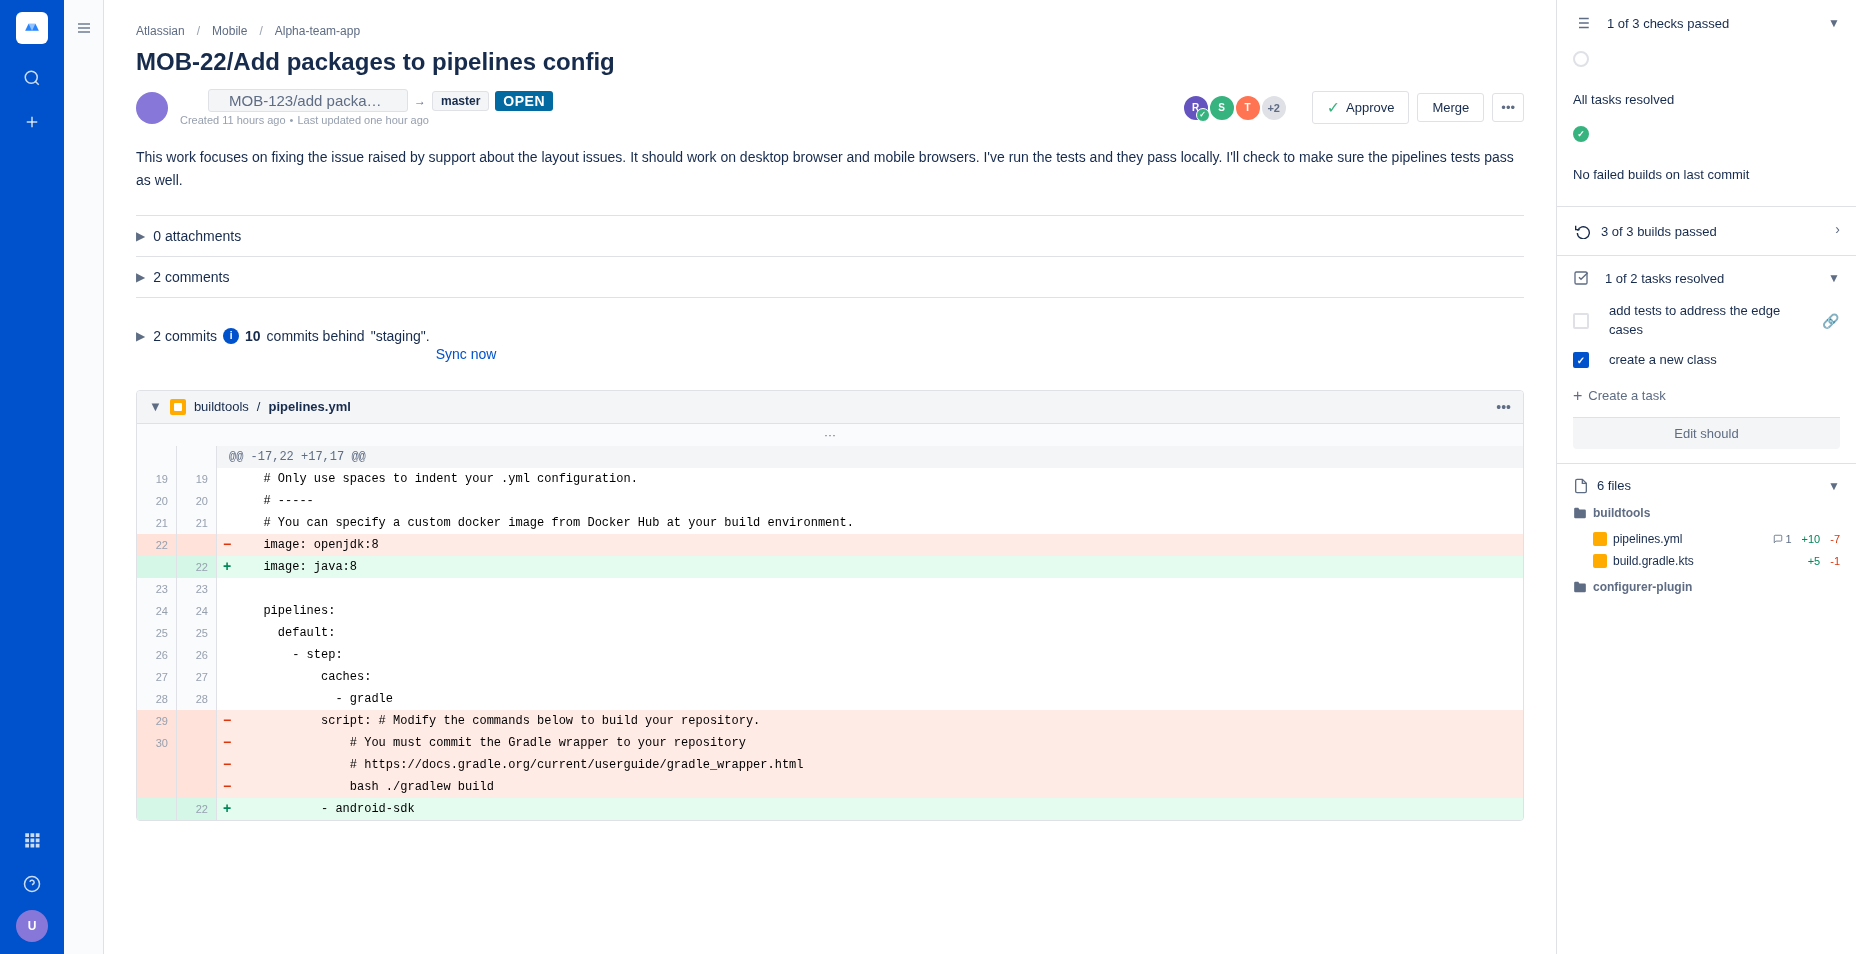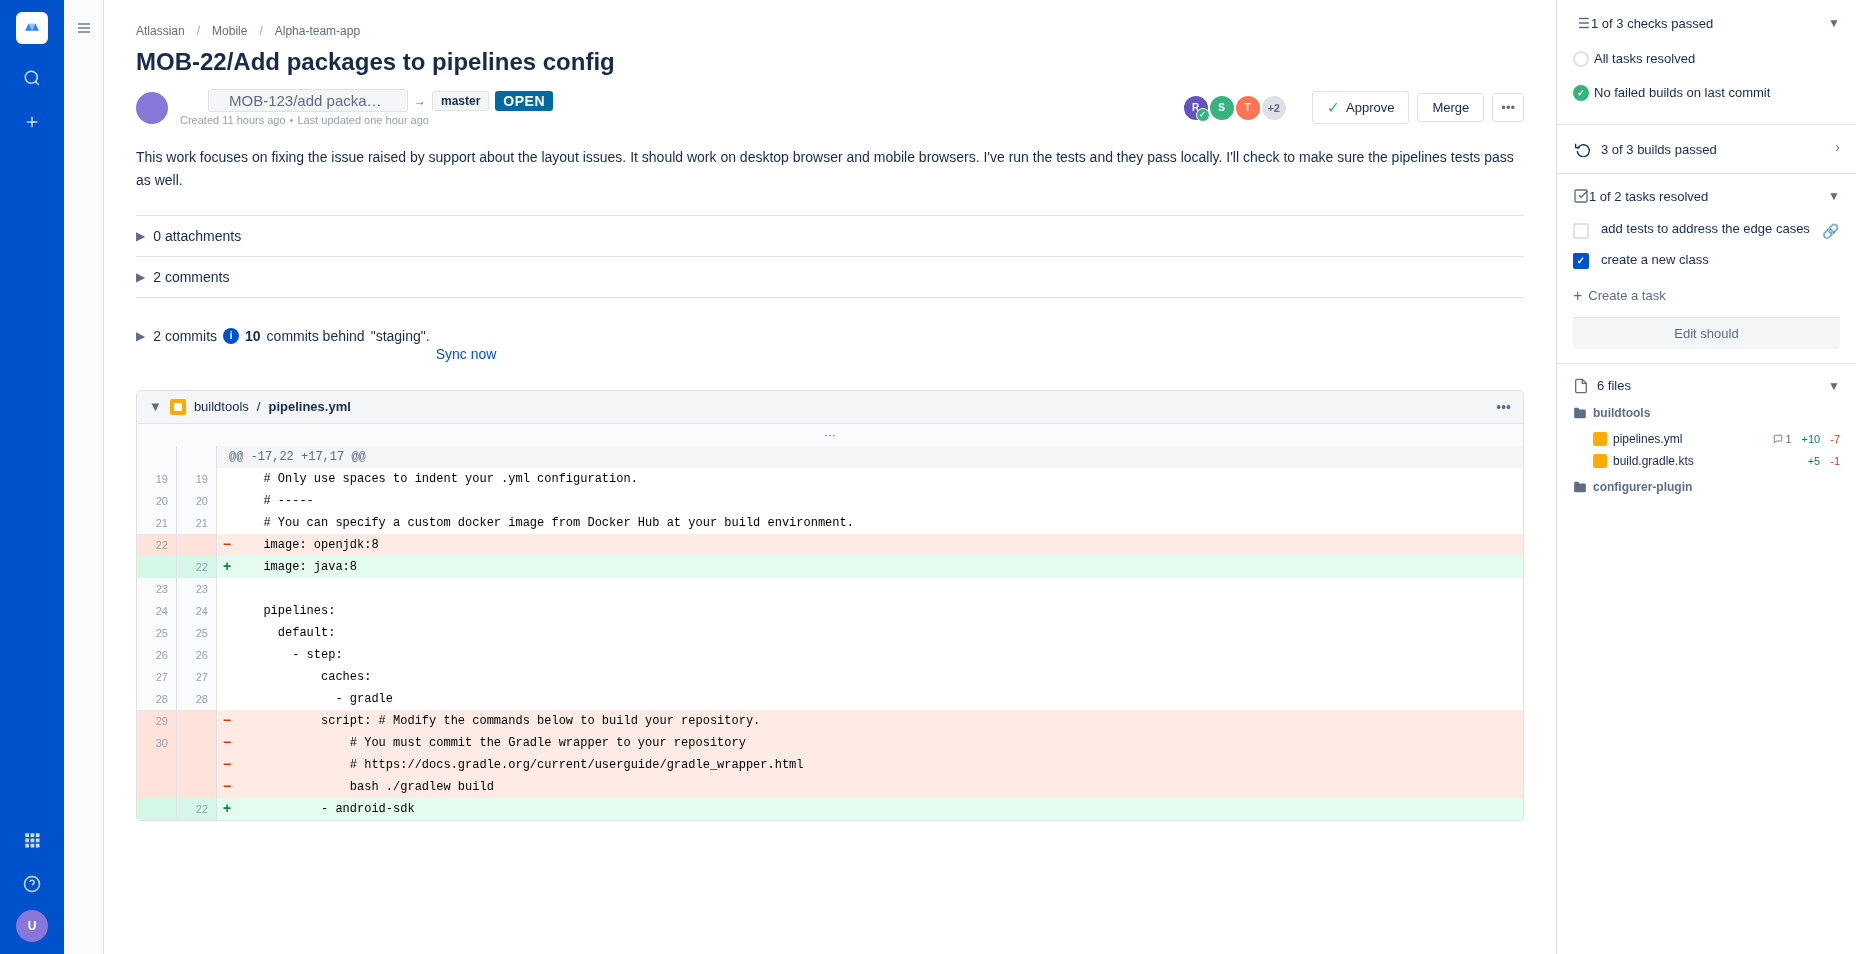--- a/index.html
+++ b/index.html
@@ -357,33 +357,34 @@
     }
     .rs-header {
       display: flex;
       align-items: center;
       justify-content: space-between;
       cursor: pointer;
     }
     .rs-header-left {
       display: flex;
       align-items: center;
-      gap: 0;
+      gap: 16px;
       font-size: 13px;
       font-weight: 500;
       color: #172b4d;
     }
     .rs-chevron { color: #5e6c84; font-size: 12px; }
 
     
     .check-item {
       display: flex;
       align-items: flex-start;
-      gap: 5px;
+      gap: 24px;
       padding: 8px 0;
+      flex-direction: column;
     }
     .check-circle-icon {
       width: 16px; height: 16px;
       border-radius: 50%;
       border: 2px solid #dfe1e6;
       flex-shrink: 0;
       margin-top: 1px;
     }
     .check-circle-icon.success {
       border-color: #36b37e;
@@ -428,22 +429,22 @@
     }
     .tasks-header {
       display: flex;
       align-items: center;
       justify-content: space-between;
       cursor: pointer;
       margin-bottom: 10px;
     }
     .task-item {
       display: flex;
-      align-items: flex-end;
-      gap: 12px;
+      align-items: center;
+      gap: 20px;
       padding: 6px 0;
     }
     .task-checkbox {
       width: 16px; height: 16px;
       border: 2px solid #dfe1e6;
       border-radius: 2px;
       flex-shrink: 0;
       margin-top: 1px;
       background: white;
     }

